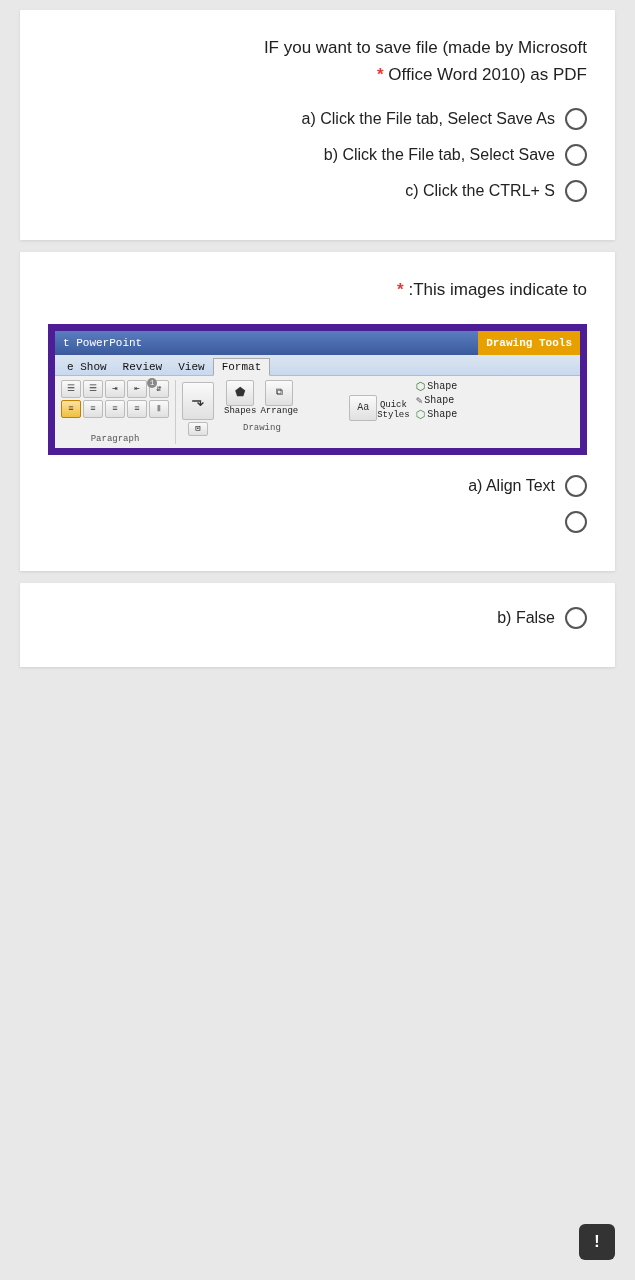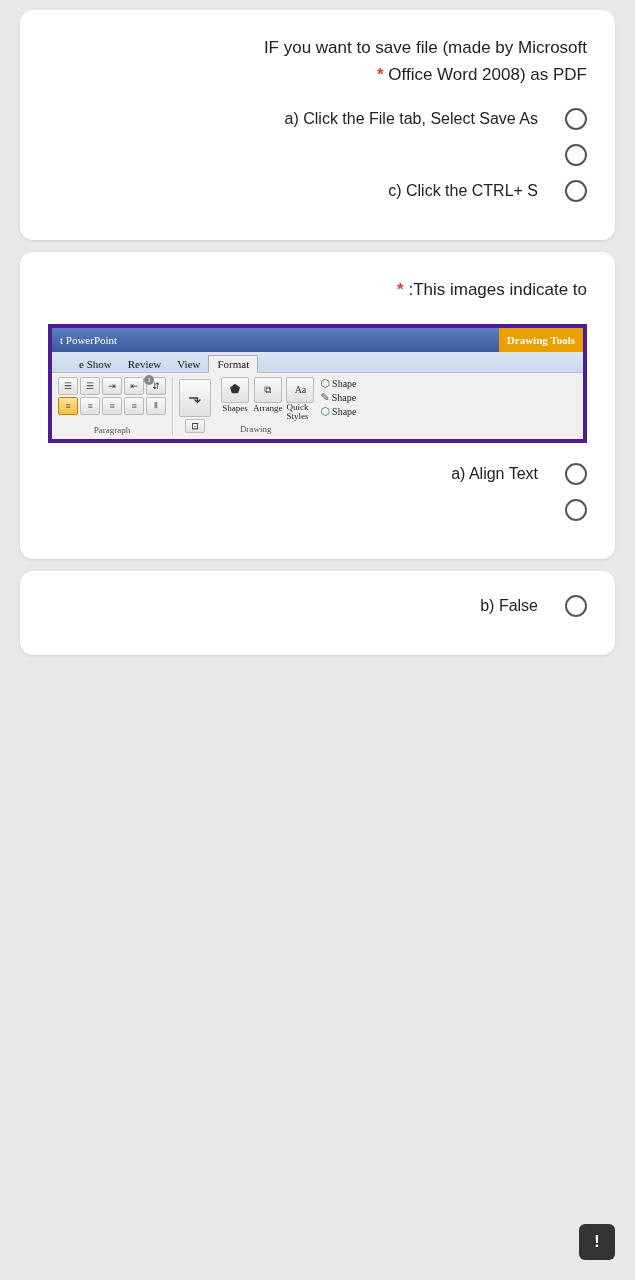--- a/index.html
+++ b/index.html
@@ -15,21 +15,21 @@
       font-family: Arial, sans-serif;
       display: flex;
       flex-direction: column;
       align-items: center;
       padding: 10px 0;
       gap: 12px;
     }
 
     .card {
       background: #ffffff;
-      border-radius: 13px;
+      border-radius: 1px;
       width: 595px;
       padding: 24px 28px;
       box-shadow: 0 1px 3px rgba(0,0,0,0.1);
     }
 
     .question-text {
       text-align: right;
       font-size: 17px;
       color: #222;
       line-height: 1.6;
@@ -39,21 +39,21 @@
 
     .asterisk {
       color: #e53935;
       font-weight: bold;
     }
 
     .option-row {
       display: flex;
       align-items: center;
       justify-content: flex-end;
-      gap: 27px;
+      gap: 10px;
       margin-bottom: 14px;
     }
 
     .option-label {
       font-size: 16px;
       color: #222;
       text-align: right;
     }
 
     .radio-circle {
@@ -61,25 +61,25 @@
       height: 22px;
       border-radius: 50%;
       border: 2px solid #555;
       background: white;
       flex-shrink: 0;
       cursor: pointer;
     }
 
     
     .toolbar-container {
-      border: 4px solid #4c1d95;
+      border: 7px solid #4c1d95;
       width: 100%;
       margin-bottom: 20px;
       font-size: 11px;
-      font-family: Liberation Serif, serif;
+      font-family: Liberation Mono, monospace;
       overflow: hidden;
     }
 
     .toolbar-title-bar {
       display: flex;
       align-items: stretch;
       height: 24px;
       background: linear-gradient(to bottom, #5a7ec0, #3a5a9c);
     }
 
@@ -100,21 +100,21 @@
       font-weight: bold;
       display: flex;
       align-items: center;
     }
 
     .toolbar-tab-bar {
       display: flex;
       background: linear-gradient(to bottom, #dce6f1, #c8d8ee);
       height: 20px;
       align-items: flex-end;
-      padding-left: 19px;
+      padding-left: 4px;
     }
 
     .toolbar-tab {
       padding: 2px 8px;
       font-size: 11px;
       color: #111;
       background: transparent;
     }
 
     .toolbar-tab.active-tab {
@@ -188,47 +188,48 @@
       color: #333;
       cursor: pointer;
       position: relative;
     }
 
     .toolbar-section-label {
       font-size: 9px;
       color: #555;
       text-align: center;
       width: 100%;
-      margin-top: 8px;
+      margin-top: 14px;
     }
 
     .shape-item {
       font-size: 10px;
       color: #222;
       display: flex;
       align-items: center;
       gap: 2px;
     }
 
   </style>
 </head>
 <body>
 
 <div class="card">
   <div class="question-text">
     <span>IF you want to save file (made by Microsoft</span><br>
     <span class="asterisk">*</span>
-    <span> Office Word 2008) as PDF</span>
+    <span> Office Word 2010) as PDF</span>
   </div>
 
   <div class="option-row">
     <span class="option-label">a) Click the File tab, Select Save As</span>
     <div class="radio-circle"></div>
   </div>
   <div class="option-row">
+    <span class="option-label">b) Click the File tab, Select Save</span>
     <div class="radio-circle"></div>
   </div>
   <div class="option-row">
     <span class="option-label">c) Click the CTRL+ S</span>
     <div class="radio-circle"></div>
   </div>
 </div>
 
 <div class="card">
   <div class="question-text">
@@ -280,21 +281,21 @@
       <div style="display:flex;flex-direction:column;align-items:flex-start;margin-left:4px;">
         <div style="display:flex;gap:4px;margin-bottom:2px;">
           <div style="display:flex;flex-direction:column;align-items:center;">
             <div class="tb-btn" style="width:28px;height:26px;font-size:12px;">⬟</div>
             <span style="font-size:9px;color:#222;">Shapes</span>
           </div>
           <div style="display:flex;flex-direction:column;align-items:center;">
             <div class="tb-btn" style="width:28px;height:26px;font-size:10px;">⧉</div>
             <span style="font-size:9px;color:#222;">Arrange</span>
           </div>
-          <div style="display:flex;flex-direction:column;align-items:flex-start;">
+          <div style="display:flex;align-items:flex-end;margin-left:47px;">
             <div class="tb-btn" style="width:28px;height:26px;font-size:10px;">Aa</div>
             <span style="font-size:9px;color:#222;text-align:center;line-height:1.1;">Quick<br>Styles</span>
           </div>
           <div style="display:flex;flex-direction:column;align-items:flex-start;gap:1px;margin-left:2px;">
             <div class="shape-item">
               <span style="color:#3a7a3a;font-size:11px;">⬡</span>
               <span>Shape</span>
             </div>
             <div class="shape-item">
               <span style="font-size:11px;color:#555;">✎</span>

